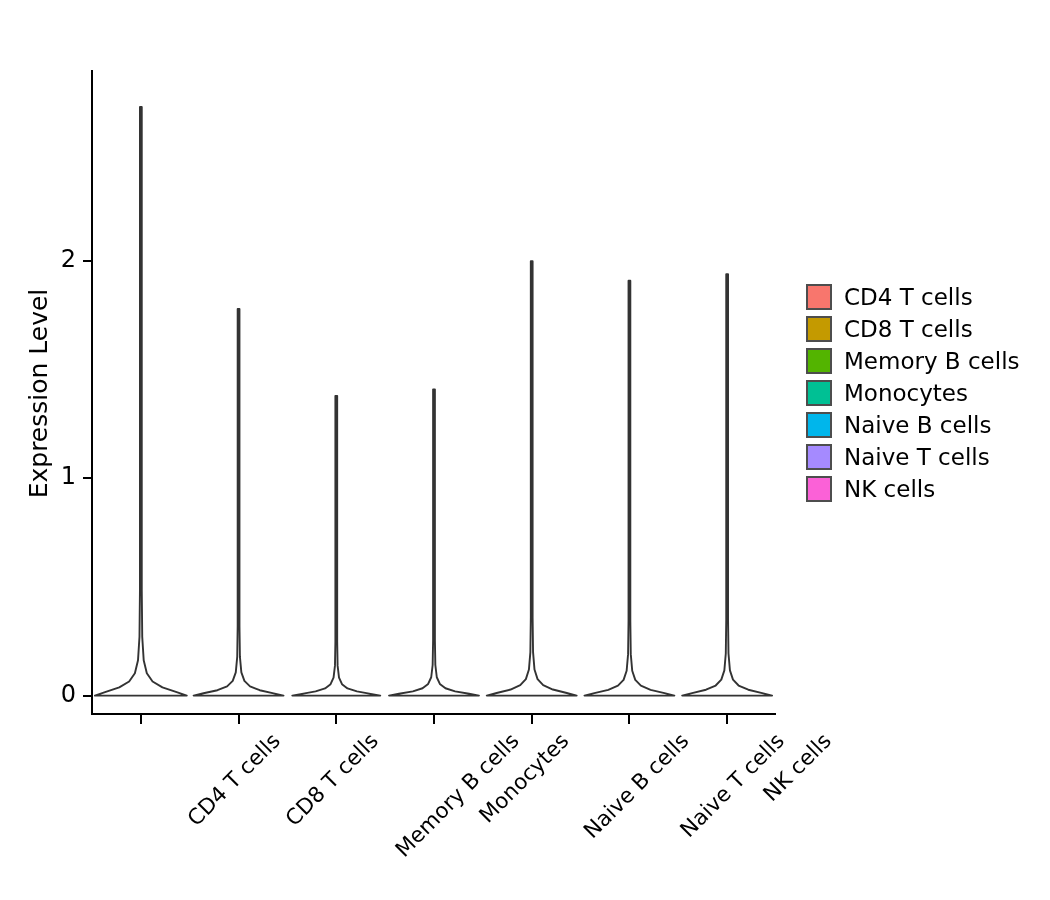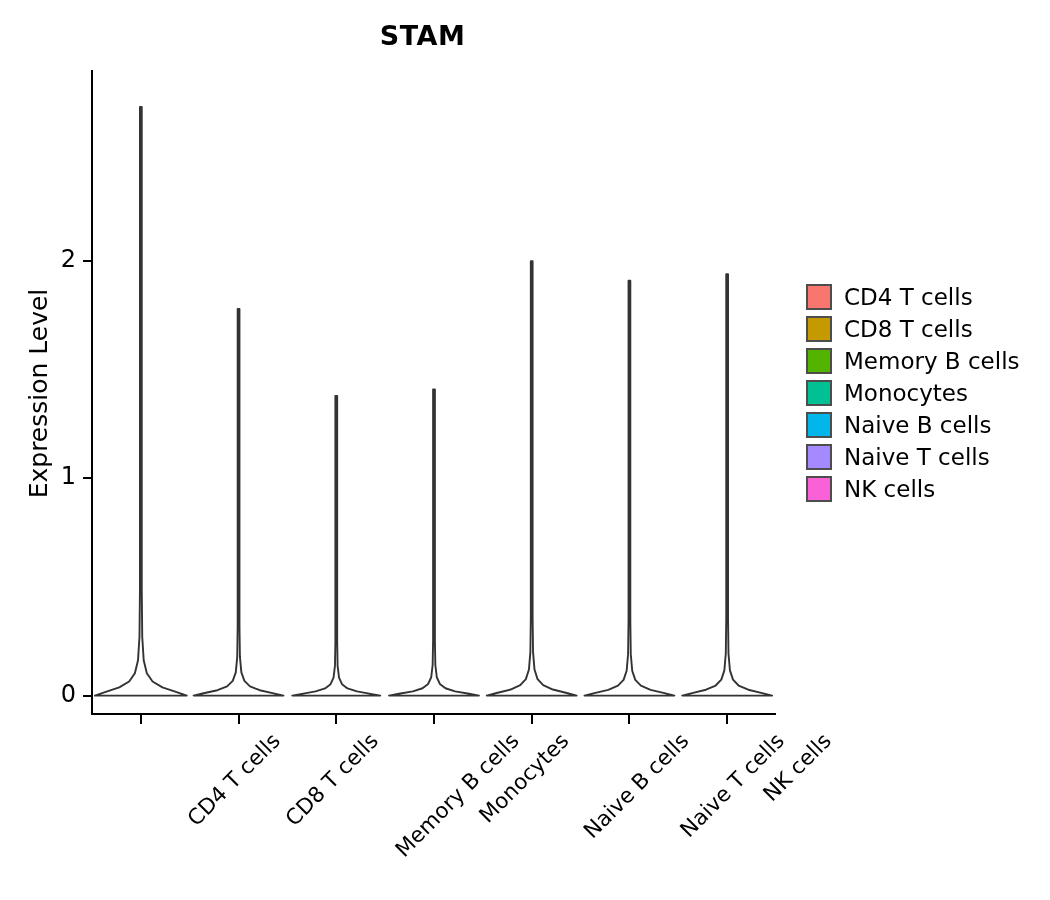--- a/index.html
+++ b/index.html
@@ -137,21 +137,20 @@
     margin-left: 12px;
     white-space: nowrap;
     line-height: 1;
   }
 </style>
 </head>
 <body>
 
 <div id="figure">
 
-  <div id="plot-title">STAM</div>
 
   <div id="y-axis-line"></div>
   <div id="x-axis-line"></div>
 
   <div id="y-axis-title">Expression Level</div>
 
   <div id="y-ticks">
       <div class="y-tick-mark" style="top: 694.622px;"></div>
       <div class="y-tick-label" style="top: 679.622px;">0</div>
       <div class="y-tick-mark" style="top: 477.392px;"></div>

